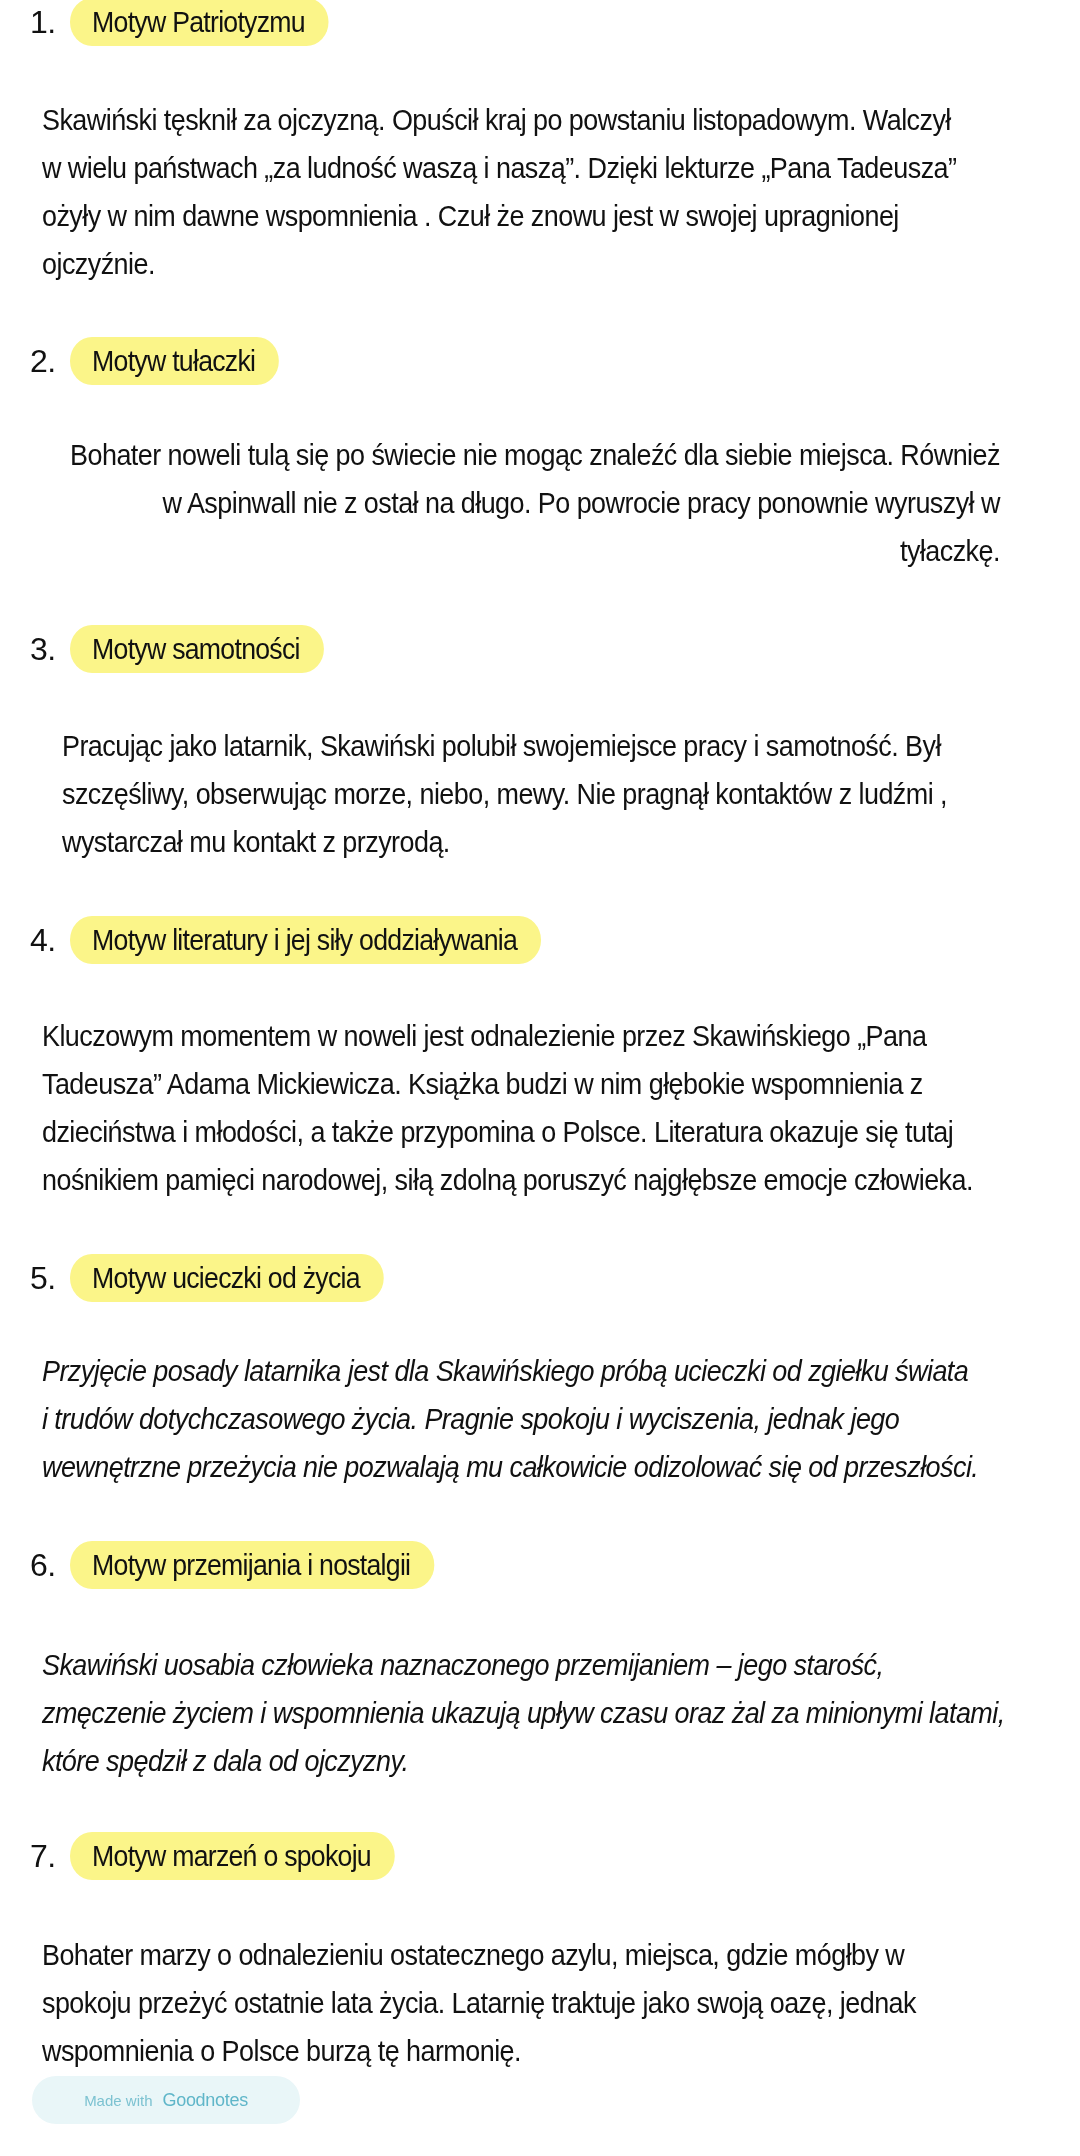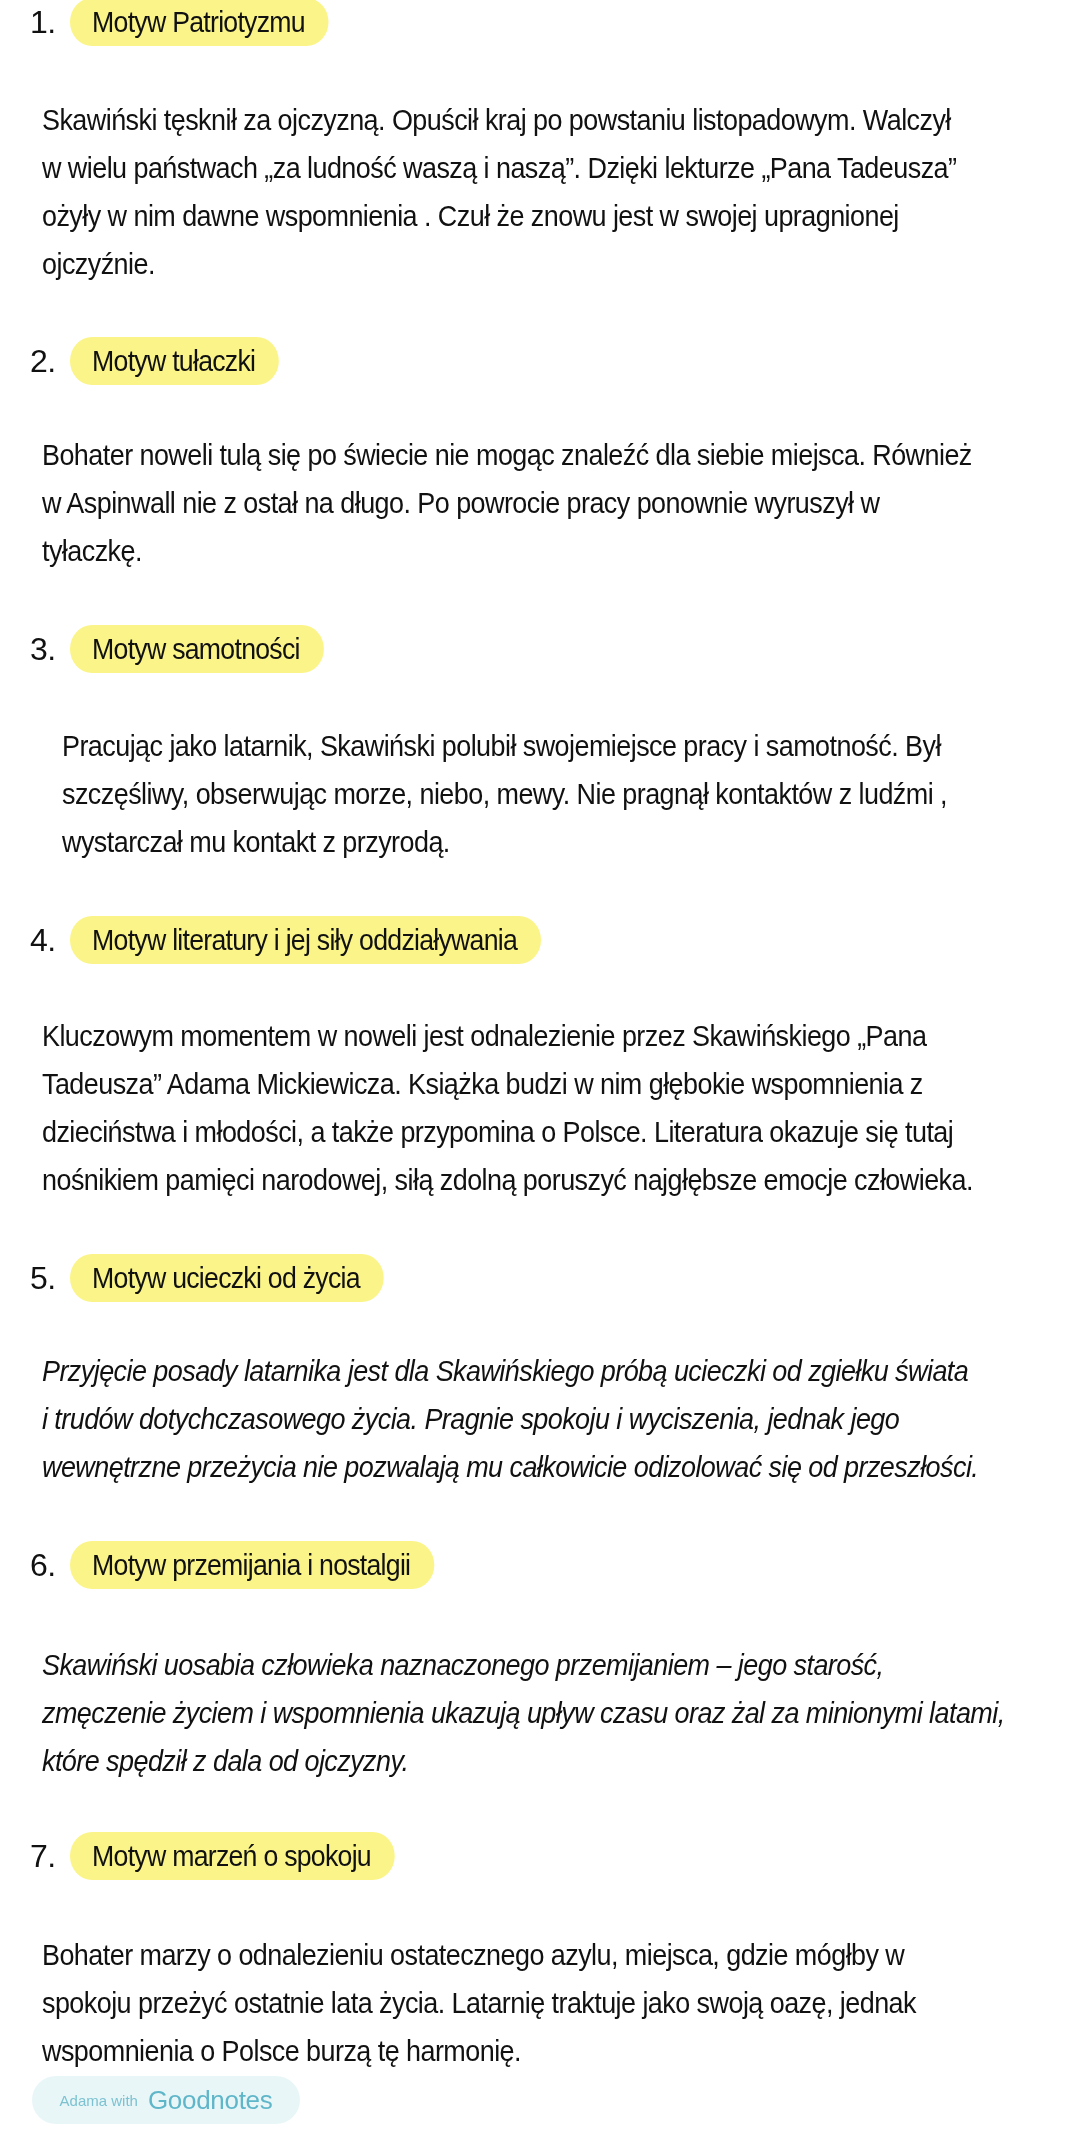--- a/index.html
+++ b/index.html
@@ -29,21 +29,21 @@
     position: absolute; left: 12px; width: 1030px;
     font-size: 29px; line-height: 48px; letter-spacing: -0.6px;
   }
   .body .ln { display: block; white-space: nowrap; transform: scaleX(0.93); transform-origin: left center; }
   .badge {
     position: absolute; left: 32px; top: 2076px; width: 268px; height: 48px;
     border-radius: 24px; background: #e9f6f8;
     display: flex; align-items: center; justify-content: center; gap: 10px;
   }
   .badge .made { font-size: 15px; color: #7cc2d1; }
-  .badge .brand { font-size: 26px; color: #5fb6c9; letter-spacing: -0.3px; }
+  .badge .brand { font-size: 18px; color: #5fb6c9; letter-spacing: -0.3px; }
 </style>
 </head>
 <body>
 
 <div class="page">
 
   <div class="section" style="top:-2px;">
     <div class="heading">
       <span class="num">1.</span>
       <span class="hl">Motyw Patriotyzmu</span>
@@ -54,21 +54,21 @@
       <span class="ln">ożyły w nim dawne wspomnienia . Czuł że znowu jest w swojej upragnionej</span>
       <span class="ln">ojczyźnie.</span>
     </div>
   </div>
 
   <div class="section" style="top:337px;">
     <div class="heading">
       <span class="num">2.</span>
       <span class="hl">Motyw tułaczki</span>
     </div>
-    <div class="body" style="top:94px;">
+    <div class="body" style="top:94px;text-align:right;">
       <span class="ln">Bohater noweli tulą się po świecie nie mogąc znaleźć dla siebie miejsca. Również</span>
       <span class="ln">w Aspinwall nie z ostał na długo. Po powrocie pracy ponownie wyruszył w</span>
       <span class="ln">tyłaczkę.</span>
     </div>
   </div>
 
   <div class="section" style="top:625px;">
     <div class="heading">
       <span class="num">3.</span>
       <span class="hl">Motyw samotności</span>
@@ -123,17 +123,17 @@
       <span class="hl">Motyw marzeń o spokoju</span>
     </div>
     <div class="body" style="top:99px;">
       <span class="ln">Bohater marzy o odnalezieniu ostatecznego azylu, miejsca, gdzie mógłby w</span>
       <span class="ln">spokoju przeżyć ostatnie lata życia. Latarnię traktuje jako swoją oazę, jednak</span>
       <span class="ln">wspomnienia o Polsce burzą tę harmonię.</span>
     </div>
   </div>
 
   <div class="badge">
-    <span class="made">Adama with</span>
+    <span class="made">Made with</span>
     <span class="brand">Goodnotes</span>
   </div>
 
 </div>
 
 </body></html>

